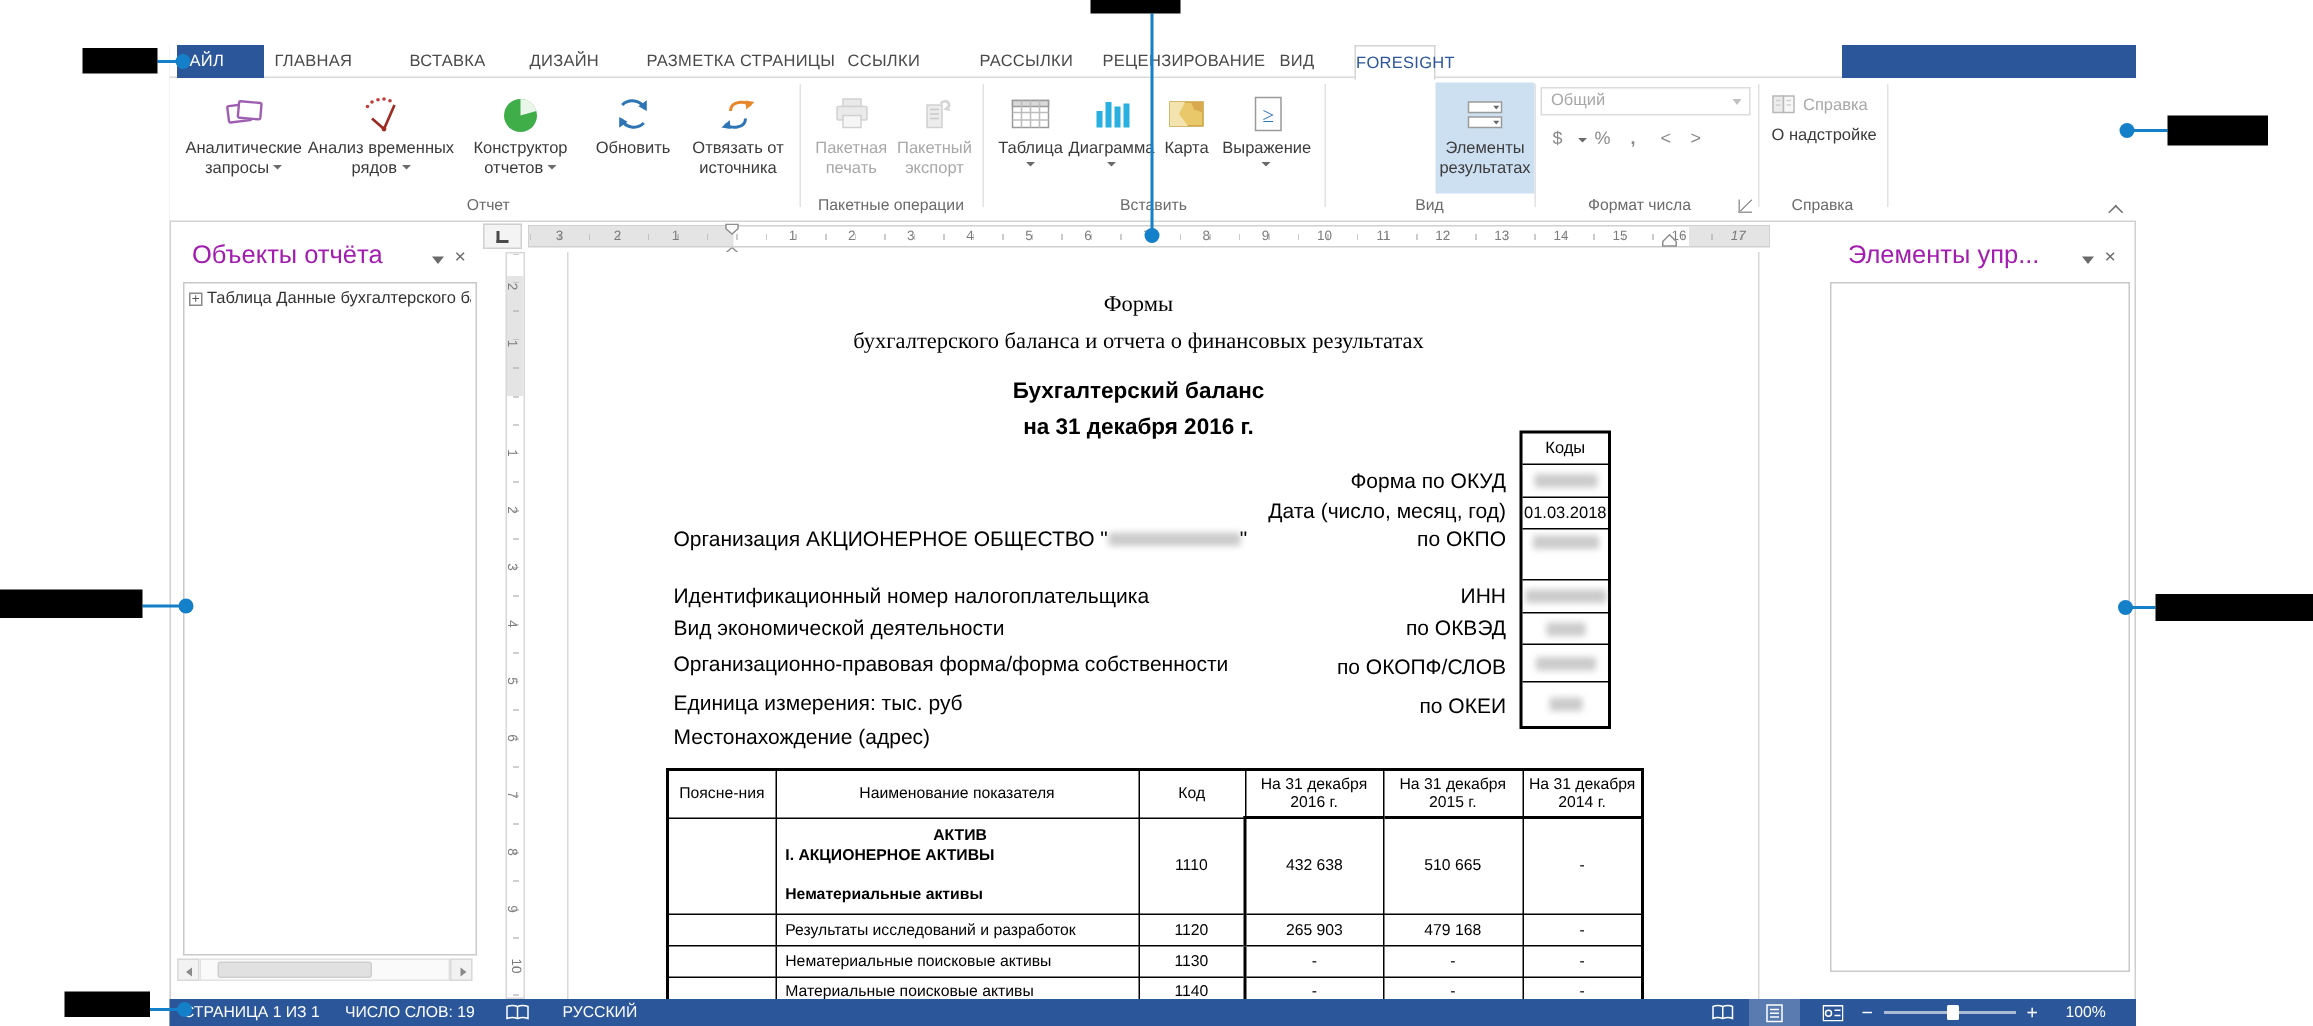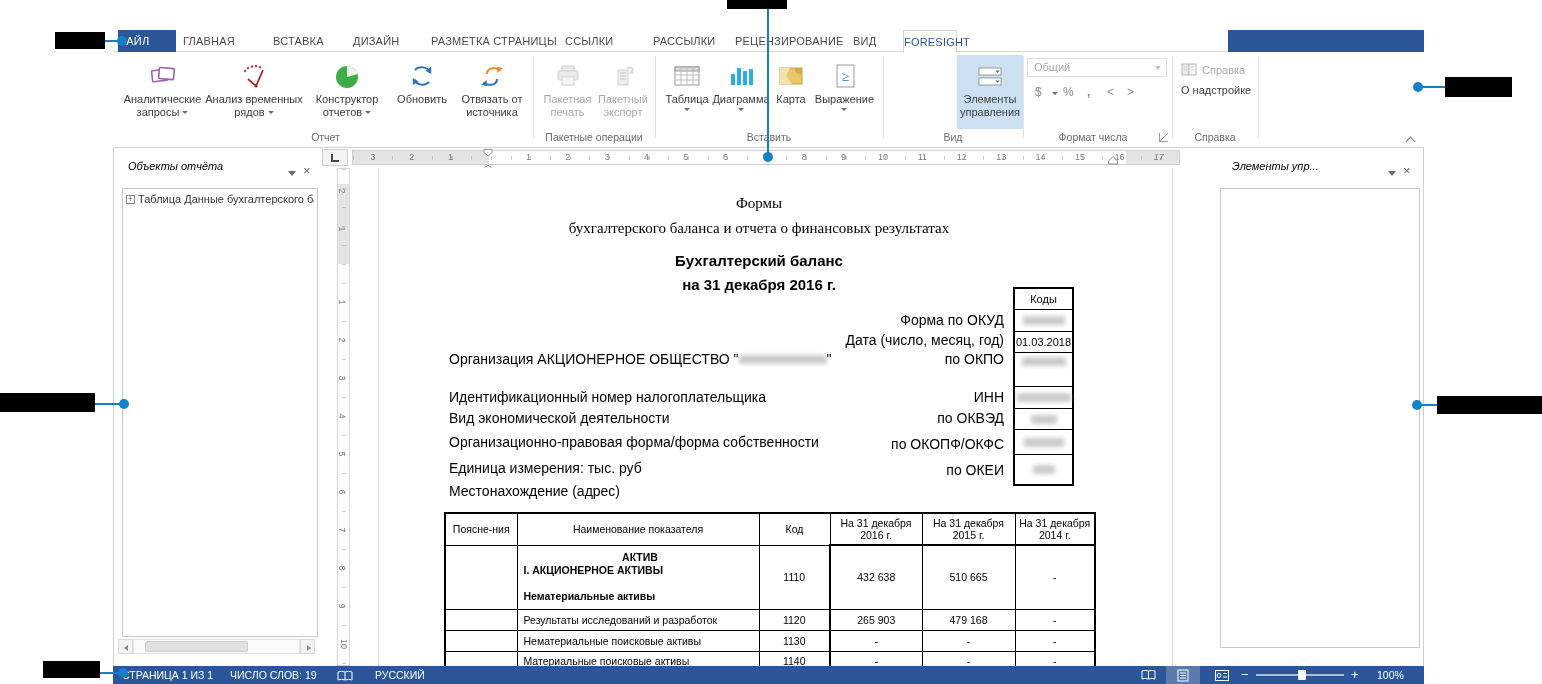--- a/index.html
+++ b/index.html
@@ -40,21 +40,21 @@
   .rnum { position:absolute; top:1px; font-size:9px; color:#7c7c7c; transform:translateX(-50%); }
   .tabsel { position:absolute; left:322px; top:149px; width:26px; height:17px; background:#f4f4f4; border:1px solid #d0d0d0; display:flex; align-items:center; justify-content:center; }
   .tabsel .lglyph { width:8px; height:8px; border-left:2px solid #4a4a4a; border-bottom:2px solid #4a4a4a; }
   .ruler-v { position:absolute; left:337px; top:168px; width:13px; height:498px; background:#fff; border:1px solid #d8d8d8; }
   .ruler-v .gray { position:absolute; left:0; width:11px; top:15px; height:80px; background:#e4e4e4; }
   .ruler-v .ticks { position:absolute; left:4px; top:0; width:4px; height:100%;
       background:repeating-linear-gradient(180deg,#a9a9a9 0 1px,transparent 1px 19px); opacity:.55; }
   .rvnum { position:absolute; left:1px; font-size:9px; color:#7c7c7c; transform:rotate(90deg); }
 
   
-  .panel-title { position:absolute; font-size:11px; color:#000000; white-space:nowrap;font-style:italic; }
+  .panel-title { position:absolute; font-size:17px; color:#a21caf; white-space:nowrap; }
   .panel-caret { position:absolute; width:0; height:0; border-left:4px solid transparent; border-right:4px solid transparent; border-top:5px solid #6a6a6a; }
   .panel-close { position:absolute; font-size:13px; color:#6a6a6a; line-height:13px; }
   .panel-box { position:absolute; background:#fff; border:1px solid #c9c9c9; }
   .tree-row { display:flex; align-items:center; padding:4px 3px; font-size:11px; color:#333; white-space:nowrap; overflow:hidden; }
   .plusbox { flex:0 0 9px; width:9px; height:9px; border:1px solid #8a8a8a; font-size:9px; line-height:7px; text-align:center; color:#555; margin-right:3px; background:#fff; }
   .hsb-btn { position:absolute; width:15px; height:15px; background:#f2f2f2; border:1px solid #d9d9d9; }
   .hsb-tri { position:absolute; top:4.5px; width:0; height:0; border-top:3.5px solid transparent; border-bottom:3.5px solid transparent; }
   .hsb-track { position:absolute; height:15px; background:#fafafa; border:1px solid #e3e3e3; }
   .hsb-thumb { position:absolute; top:2px; height:11px; background:#e1e1e1; border:1px solid #cfcfcf; border-radius:2px; }
 
@@ -258,21 +258,21 @@
           <g fill="#fff" stroke="#9a9a9a">
             <rect x="4" y="7" width="22" height="7"></rect>
             <rect x="4" y="17" width="22" height="7"></rect>
           </g>
           <g fill="#666">
             <polygon points="20.5,9.5 24.5,9.5 22.5,12"></polygon>
             <polygon points="20.5,19.5 24.5,19.5 22.5,22"></polygon>
           </g>
         </svg>
     </span>
-    <span class="rlabel"><span>Элементы управления</span></span>
+    <span class="rlabel"><span>Элементы результатах</span></span>
   </div>
   <div class="rgl" style="left:770px;width:140px">Вид</div>
   <div class="rsep" style="left:910px"></div>
 
   <div class="fmt-dd">
     <span>Общий</span>
     <span class="caret"></span>
   </div>
   <span class="fmt-ic" style="left:922px">$</span>
   <span class="dd" style="position:absolute;left:936px;top:40px"></span>
@@ -405,21 +405,21 @@
   <div class="dlabel" style="left:70px;top:242px">Вид экономической деятельности</div>
   <div class="dlabel" style="left:70px;top:266px">Организационно-правовая форма/форма собственности</div>
   <div class="dlabel" style="left:70px;top:292px">Единица измерения: тыс. руб</div>
   <div class="dlabel" style="left:70px;top:315px">Местонахождение (адрес)</div>
 
   <div class="dlabel right" style="right:168px;top:144px">Форма по ОКУД</div>
   <div class="dlabel right" style="right:168px;top:164px">Дата (число, месяц, год)</div>
   <div class="dlabel right" style="right:168px;top:183px">по ОКПО</div>
   <div class="dlabel right" style="right:168px;top:221px">ИНН</div>
   <div class="dlabel right" style="right:168px;top:242px">по ОКВЭД</div>
-  <div class="dlabel right" style="right:168px;top:268px">по ОКОПФ/ОКФС</div>
+  <div class="dlabel right" style="right:168px;top:268px">по ОКОПФ/СЛОВ</div>
   <div class="dlabel right" style="right:168px;top:294px">по ОКЕИ</div>
 
   <div class="codes">
     <div class="crow" style="height:21px">Коды</div>
     <div class="crow" style="height:22px">
         <span class="blur" style="width:42px"></span>
       </div>
     <div class="crow" style="height:21px">01.03.2018</div>
     <div class="crow" style="height:34px;align-items:flex-start;padding-top:4px">
         <span class="blur" style="width:44px"></span>

